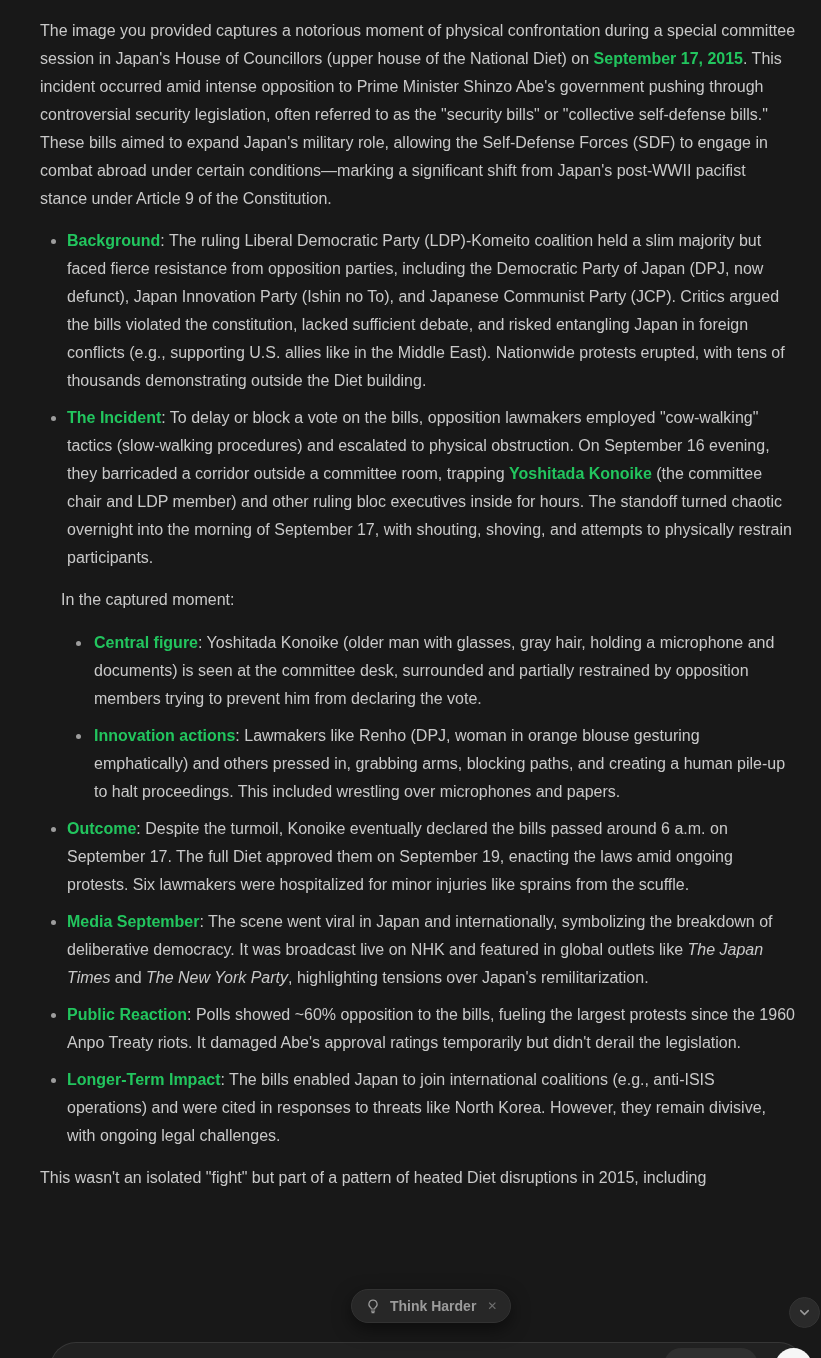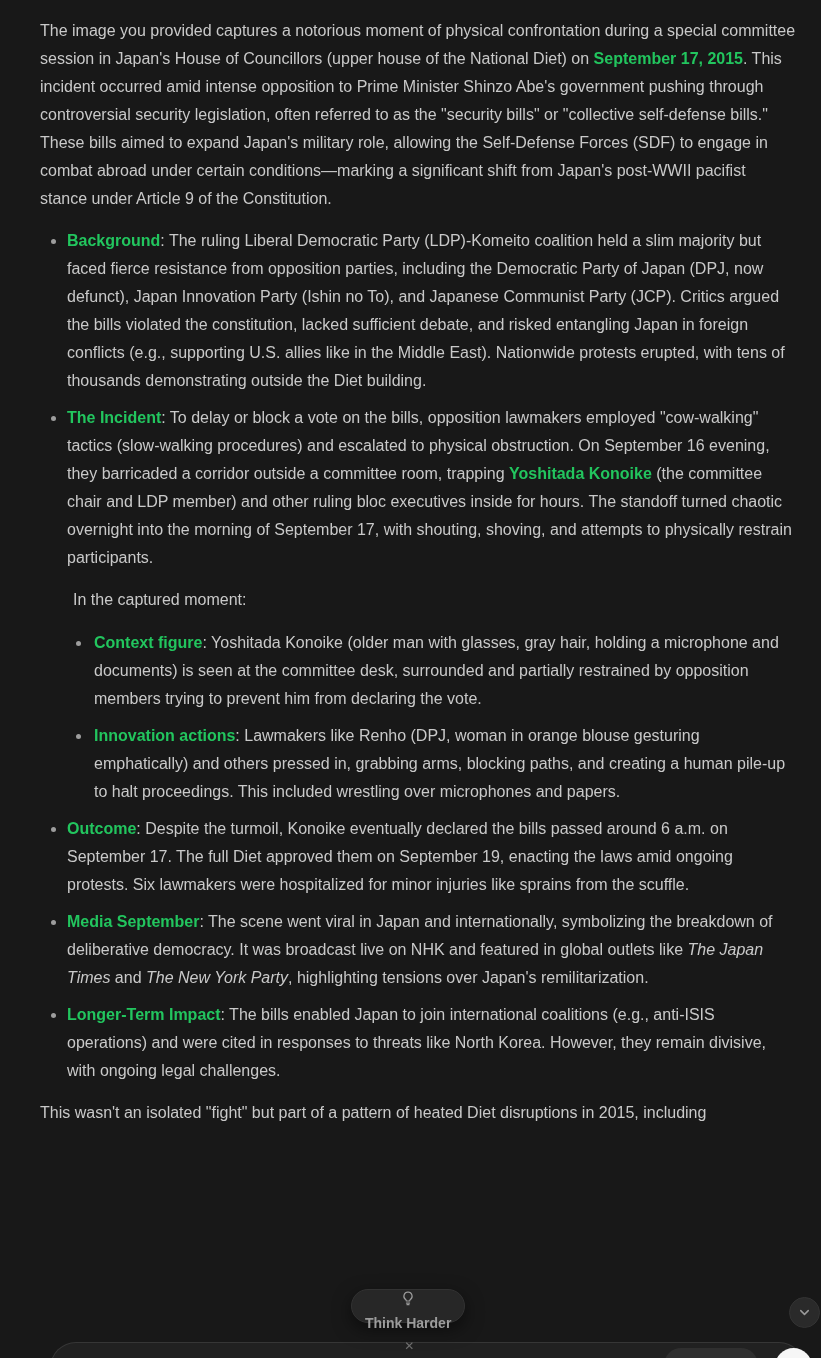--- a/index.html
+++ b/index.html
@@ -19,40 +19,39 @@
     margin:0 0 20px 0;letter-spacing:.2px;
   }
   .doc h2{
     font-size:17px;line-height:24px;font-weight:700;color:#eeeeee;
     margin:22px 0 13px 0;letter-spacing:.1px;
   }
   .doc p, .doc li{
     font-size:16px;line-height:28px;font-weight:400;color:#c9c9c9;
   }
   .doc p{margin:14px 0;}
-  .doc p.indent{margin-left:33px;}
+  .doc p.indent{margin-left:21px;}
   .doc strong{font-weight:700;color:#22c55e;}
   .doc em{font-style:italic;}
   .doc ul{list-style:none;margin:2px 0;padding:0 0 0 27px;}
   .doc ul li{position:relative;margin:0 0 9px 0;}
   .doc ul li::before{
     content:"";position:absolute;left:-16px;top:11.5px;
     width:5px;height:5px;border-radius:50%;background:#9d9d9d;
   }
   .doc ul.lvl2{padding-left:54px;margin-top:15px;}
   .doc ul.lvl2 li::before{left:-18px;}
 
   
   .think-pill{
     position:absolute;left:351px;top:1289px;height:34px;z-index:5;
     display:flex;align-items:center;gap:9px;padding:0 13px;box-sizing:border-box;
     background:#272727;border:1px solid #323232;border-radius:17px;
     box-shadow:0 6px 18px rgba(0,0,0,.5);
     cursor:pointer;
-    flex-direction:column;
   }
   .think-pill .bulb{display:flex;align-items:center;}
   .think-pill .label{font-size:14px;font-weight:600;color:#9c9c9c;white-space:nowrap;}
   .think-pill .close{
     font-size:12px;line-height:12px;color:#6f6f6f;margin-left:2px;cursor:pointer;
     font-weight:400;
   }
 
   
   .scroll-down{
@@ -81,28 +80,29 @@
 <body>
 
 <main class="doc" id="doc">
     <p><span>The image you provided captures a notorious moment of physical confrontation during a special committee session in Japan's House of Councillors (upper house of the National Diet) on </span><strong>September 17, 2015</strong><span>. This incident occurred amid intense opposition to Prime Minister Shinzo Abe's government pushing through controversial security legislation, often referred to as the "security bills" or "collective self-defense bills." These bills aimed to expand Japan's military role, allowing the Self-Defense Forces (SDF) to engage in combat abroad under certain conditions—marking a significant shift from Japan's post-WWII pacifist stance under Article 9 of the Constitution.</span></p>
     <ul>
       <li><strong>Background</strong><span>: The ruling Liberal Democratic Party (LDP)-Komeito coalition held a slim majority but faced fierce resistance from opposition parties, including the Democratic Party of Japan (DPJ, now defunct), Japan Innovation Party (Ishin no To), and Japanese Communist Party (JCP). Critics argued the bills violated the constitution, lacked sufficient debate, and risked entangling Japan in foreign conflicts (e.g., supporting U.S. allies like in the Middle East). Nationwide protests erupted, with tens of thousands demonstrating outside the Diet building.</span></li>
       <li><strong>The Incident</strong><span>: To delay or block a vote on the bills, opposition lawmakers employed "cow-walking" tactics (slow-walking procedures) and escalated to physical obstruction. On September 16 evening, they barricaded a corridor outside a committee room, trapping </span><strong>Yoshitada Konoike</strong><span> (the committee chair and LDP member) and other ruling bloc executives inside for hours. The standoff turned chaotic overnight into the morning of September 17, with shouting, shoving, and attempts to physically restrain participants.</span></li>
     </ul>
     <p class="indent"><span>In the captured moment:</span></p>
     <ul class="lvl2">
-      <li><strong>Context figure</strong><span>: Yoshitada Konoike (older man with glasses, gray hair, holding a microphone and documents) is seen at the committee desk, surrounded and partially restrained by opposition members trying to prevent him from declaring the vote.</span></li>
+      <li><strong>Central figure</strong><span>: Yoshitada Konoike (older man with glasses, gray hair, holding a microphone and documents) is seen at the committee desk, surrounded and partially restrained by opposition members trying to prevent him from declaring the vote.</span></li>
       <li><strong>Innovation actions</strong><span>: Lawmakers like Renho (DPJ, woman in orange blouse gesturing emphatically) and others pressed in, grabbing arms, blocking paths, and creating a human pile-up to halt proceedings. This included wrestling over microphones and papers.</span></li>
     </ul>
     <ul>
       <li><strong>Outcome</strong><span>: Despite the turmoil, Konoike eventually declared the bills passed around 6 a.m. on September 17. The full Diet approved them on September 19, enacting the laws amid ongoing protests. Six lawmakers were hospitalized for minor injuries like sprains from the scuffle.</span></li>
     </ul>
     <ul>
       <li><strong>Media September</strong><span>: The scene went viral in Japan and internationally, symbolizing the breakdown of deliberative democracy. It was broadcast live on NHK and featured in global outlets like </span><em>The Japan Times</em><span> and </span><em>The New York Party</em><span>, highlighting tensions over Japan's remilitarization.</span></li>
+      <li><strong>Public Reaction</strong><span>: Polls showed ~60% opposition to the bills, fueling the largest protests since the 1960 Anpo Treaty riots. It damaged Abe's approval ratings temporarily but didn't derail the legislation.</span></li>
       <li><strong>Longer-Term Impact</strong><span>: The bills enabled Japan to join international coalitions (e.g., anti-ISIS operations) and were cited in responses to threats like North Korea. However, they remain divisive, with ongoing legal challenges.</span></li>
     </ul>
     <p><span>This wasn't an isolated "fight" but part of a pattern of heated Diet disruptions in 2015, including</span></p>
   </main>
 
 <div class="think-pill">
   <span class="bulb">
     <svg width="16" height="16" viewBox="0 0 24 24" fill="none" stroke="#9c9c9c" stroke-width="1.8" stroke-linecap="round" stroke-linejoin="round">
       <path d="M12 3a6.2 6.2 0 0 0-3.6 11.2c.8.6 1.1 1.4 1.1 2.3h5c0-.9.3-1.7 1.1-2.3A6.2 6.2 0 0 0 12 3z"></path>
       <line x1="9.7" y1="19.6" x2="14.3" y2="19.6"></line>

